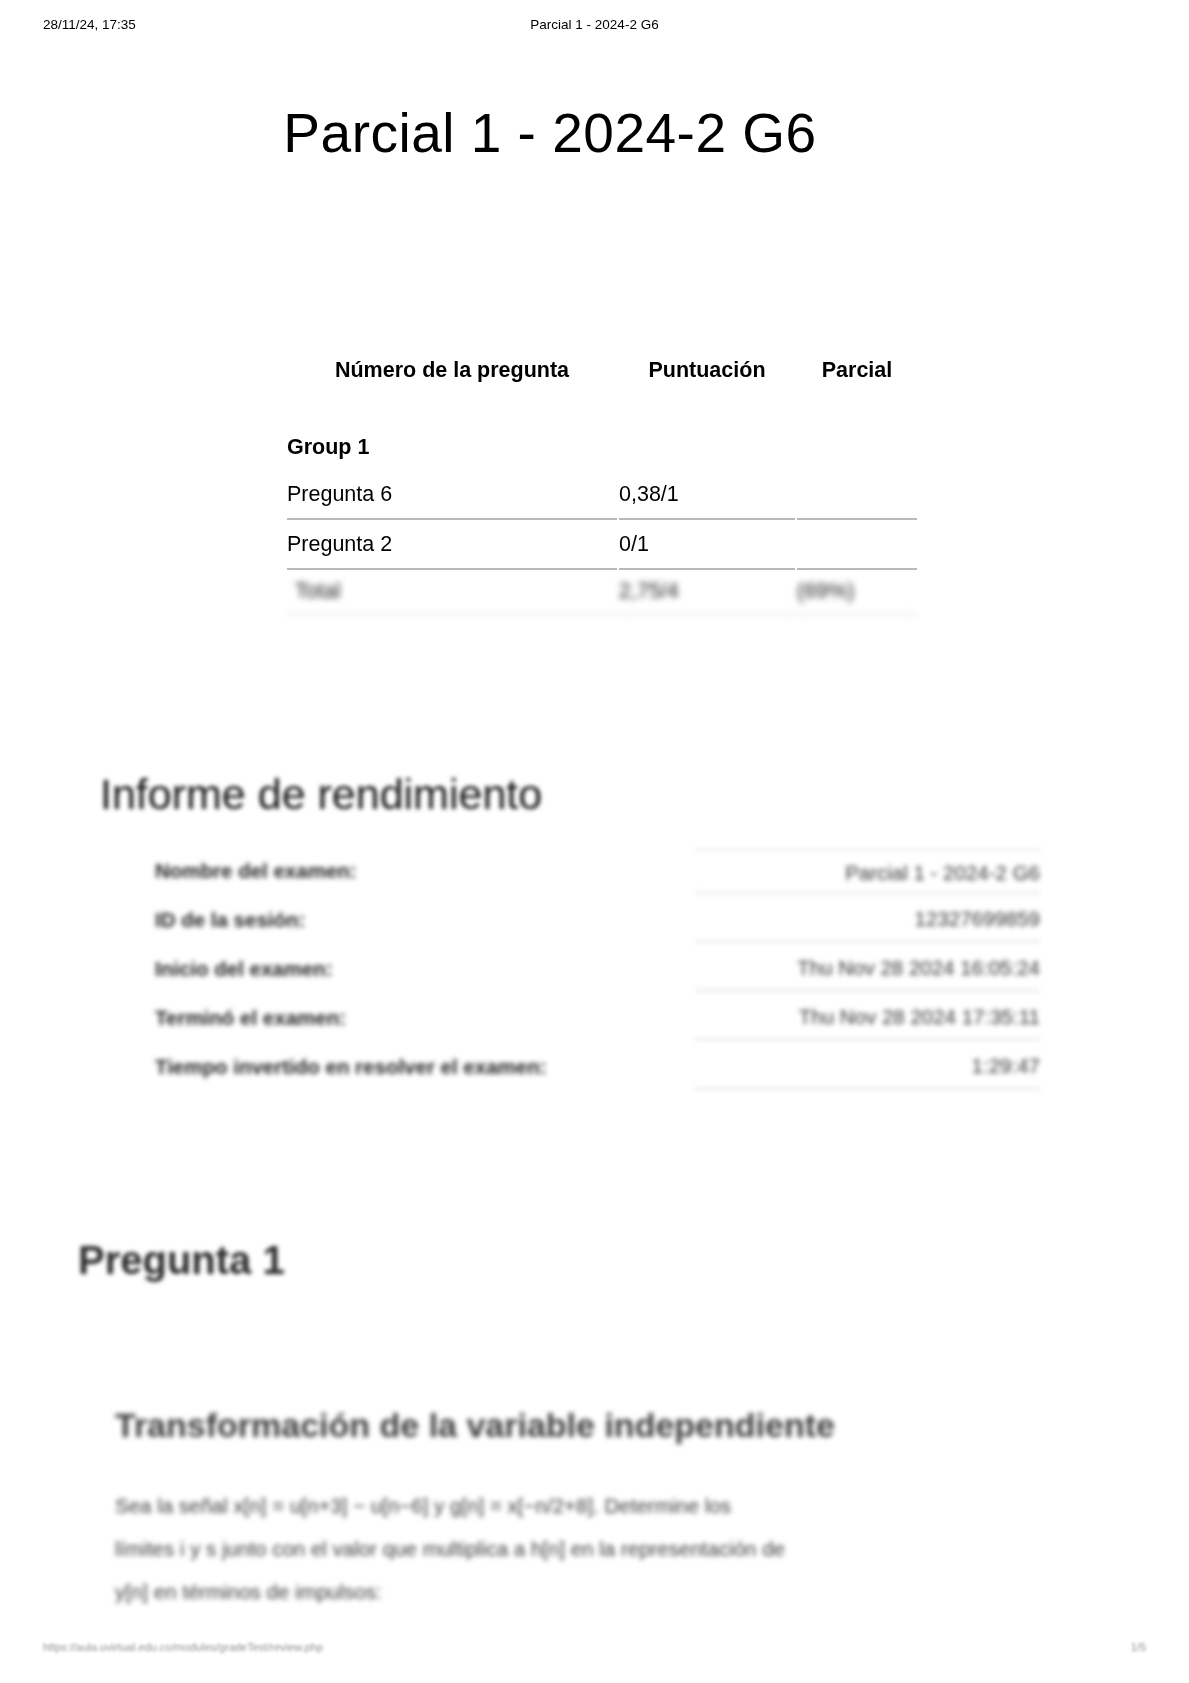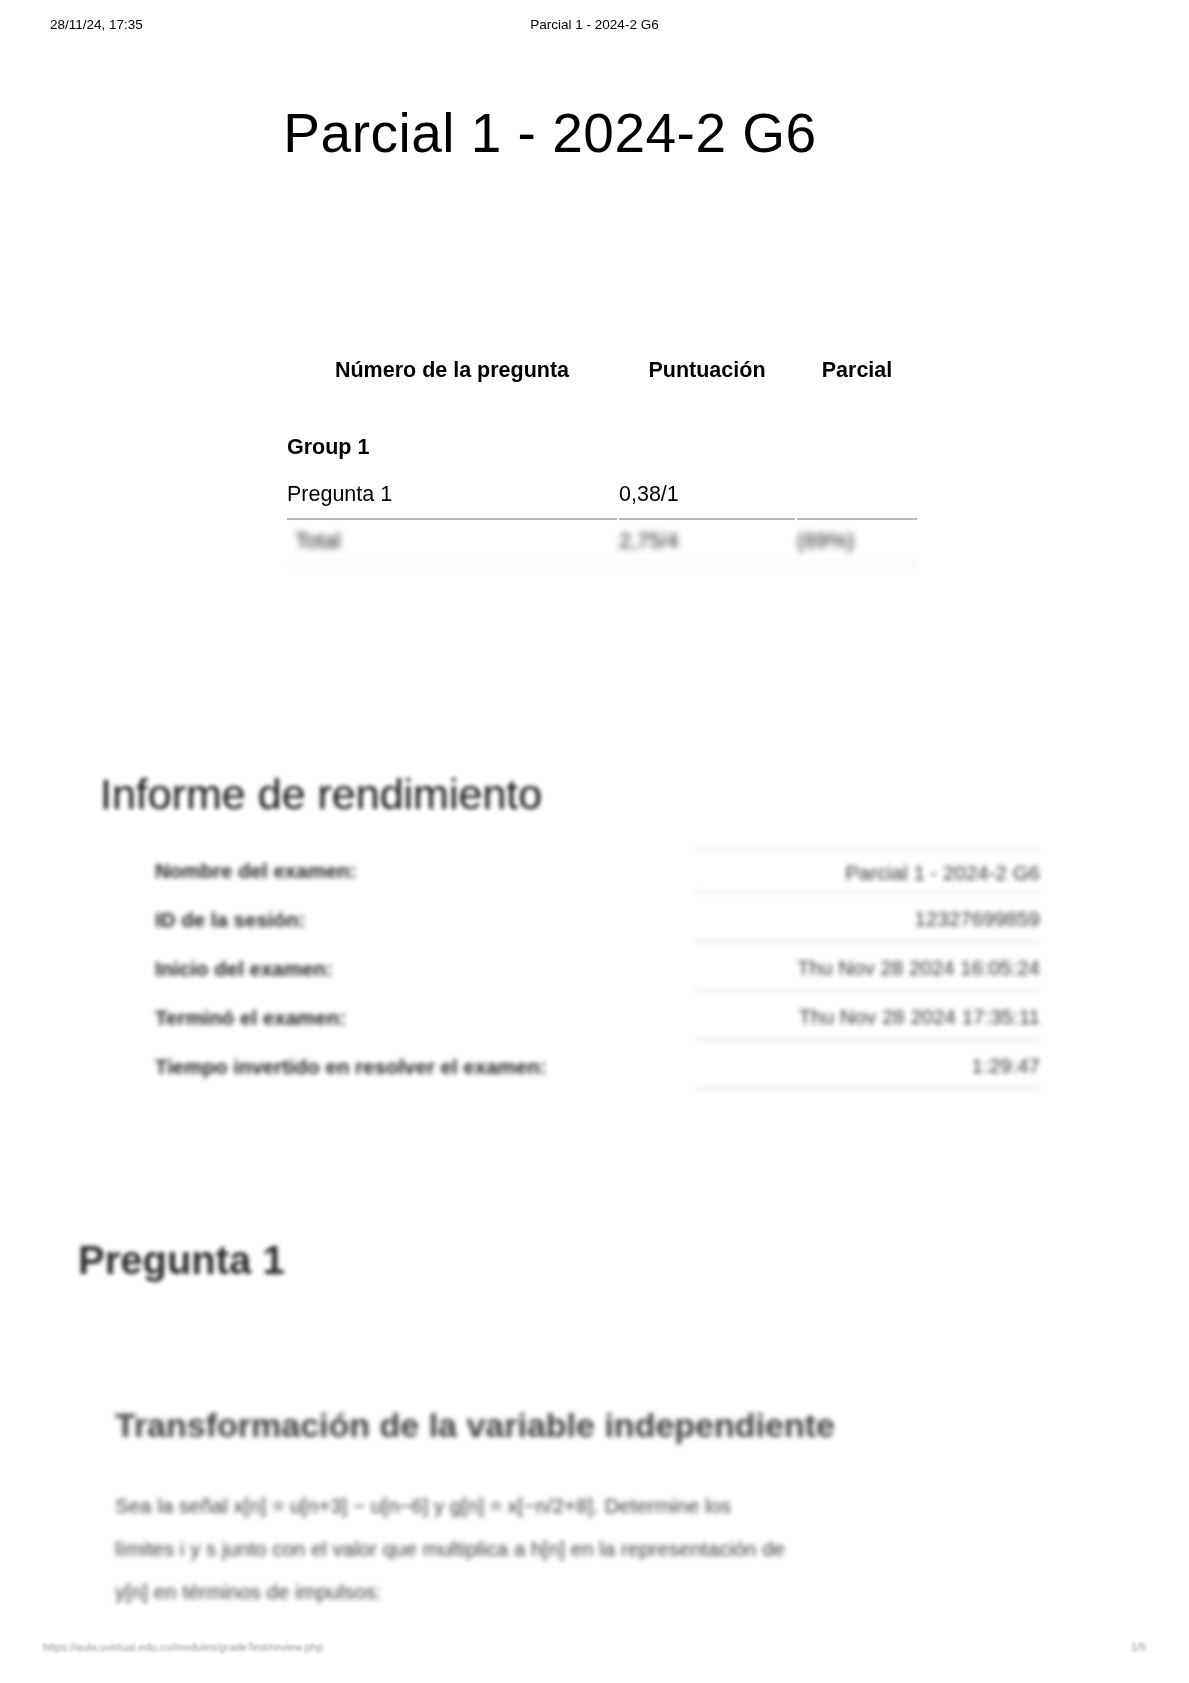--- a/index.html
+++ b/index.html
@@ -5,21 +5,21 @@
   * { margin:0; padding:0; box-sizing:border-box; }
   html,body { background:#ffffff; }
   .sheet {
     position:relative; width:1189px; height:1683px; margin:0 auto;
     background:#ffffff; overflow:hidden; color:#000;
     font-family:"Liberation Sans","DejaVu Sans",sans-serif;
   }
 
   
   .print-header { position:absolute; top:17px; left:43px; right:43px; height:18px; font-size:13.5px; color:#000; }
-  .ph-date  { position:absolute; left:7px; top:0; }
+  .ph-date  { position:absolute; left:0; top:0; }
   .ph-title { position:absolute; left:0; right:0; top:0; text-align:center; }
   .print-footer { position:absolute; top:1641px; left:43px; right:43px; height:16px; font-size:11px; color:#8f8f8f; }
   .pf-url  { position:absolute; left:0; top:0; filter:blur(1.4px); }
   .pf-page { position:absolute; right:0; top:0; filter:blur(1.4px); }
 
   
   .title { position:absolute; top:99px; left:115px; width:870px; text-align:center;
            font-size:55px; font-weight:400; line-height:1.25; letter-spacing:0.5px; }
   .intro { position:absolute; top:226px; left:115px; width:860px;
            font-size:22.5px; line-height:45px; }
@@ -87,22 +87,27 @@
         <th>Parcial</th>
       </tr>
     </thead>
     <tbody>
       <tr class="group-row">
         <td>Group 1</td>
         <td></td>
         <td></td>
       </tr>
       <tr class="q-row">
-        <td><span class="q-link">Pregunta 1</span></td>
+        <td><span class="q-link">Pregunta 6</span></td>
         <td>0,38/1</td>
+        <td></td>
+      </tr>
+      <tr class="q-row">
+        <td><span class="q-link">Pregunta 2</span></td>
+        <td>0/1</td>
         <td></td>
       </tr>
       <tr class="total-row">
         <td class="t-label">Total</td>
         <td>2,75/4</td>
         <td>(69%)</td>
       </tr>
     </tbody>
   </table>
 

